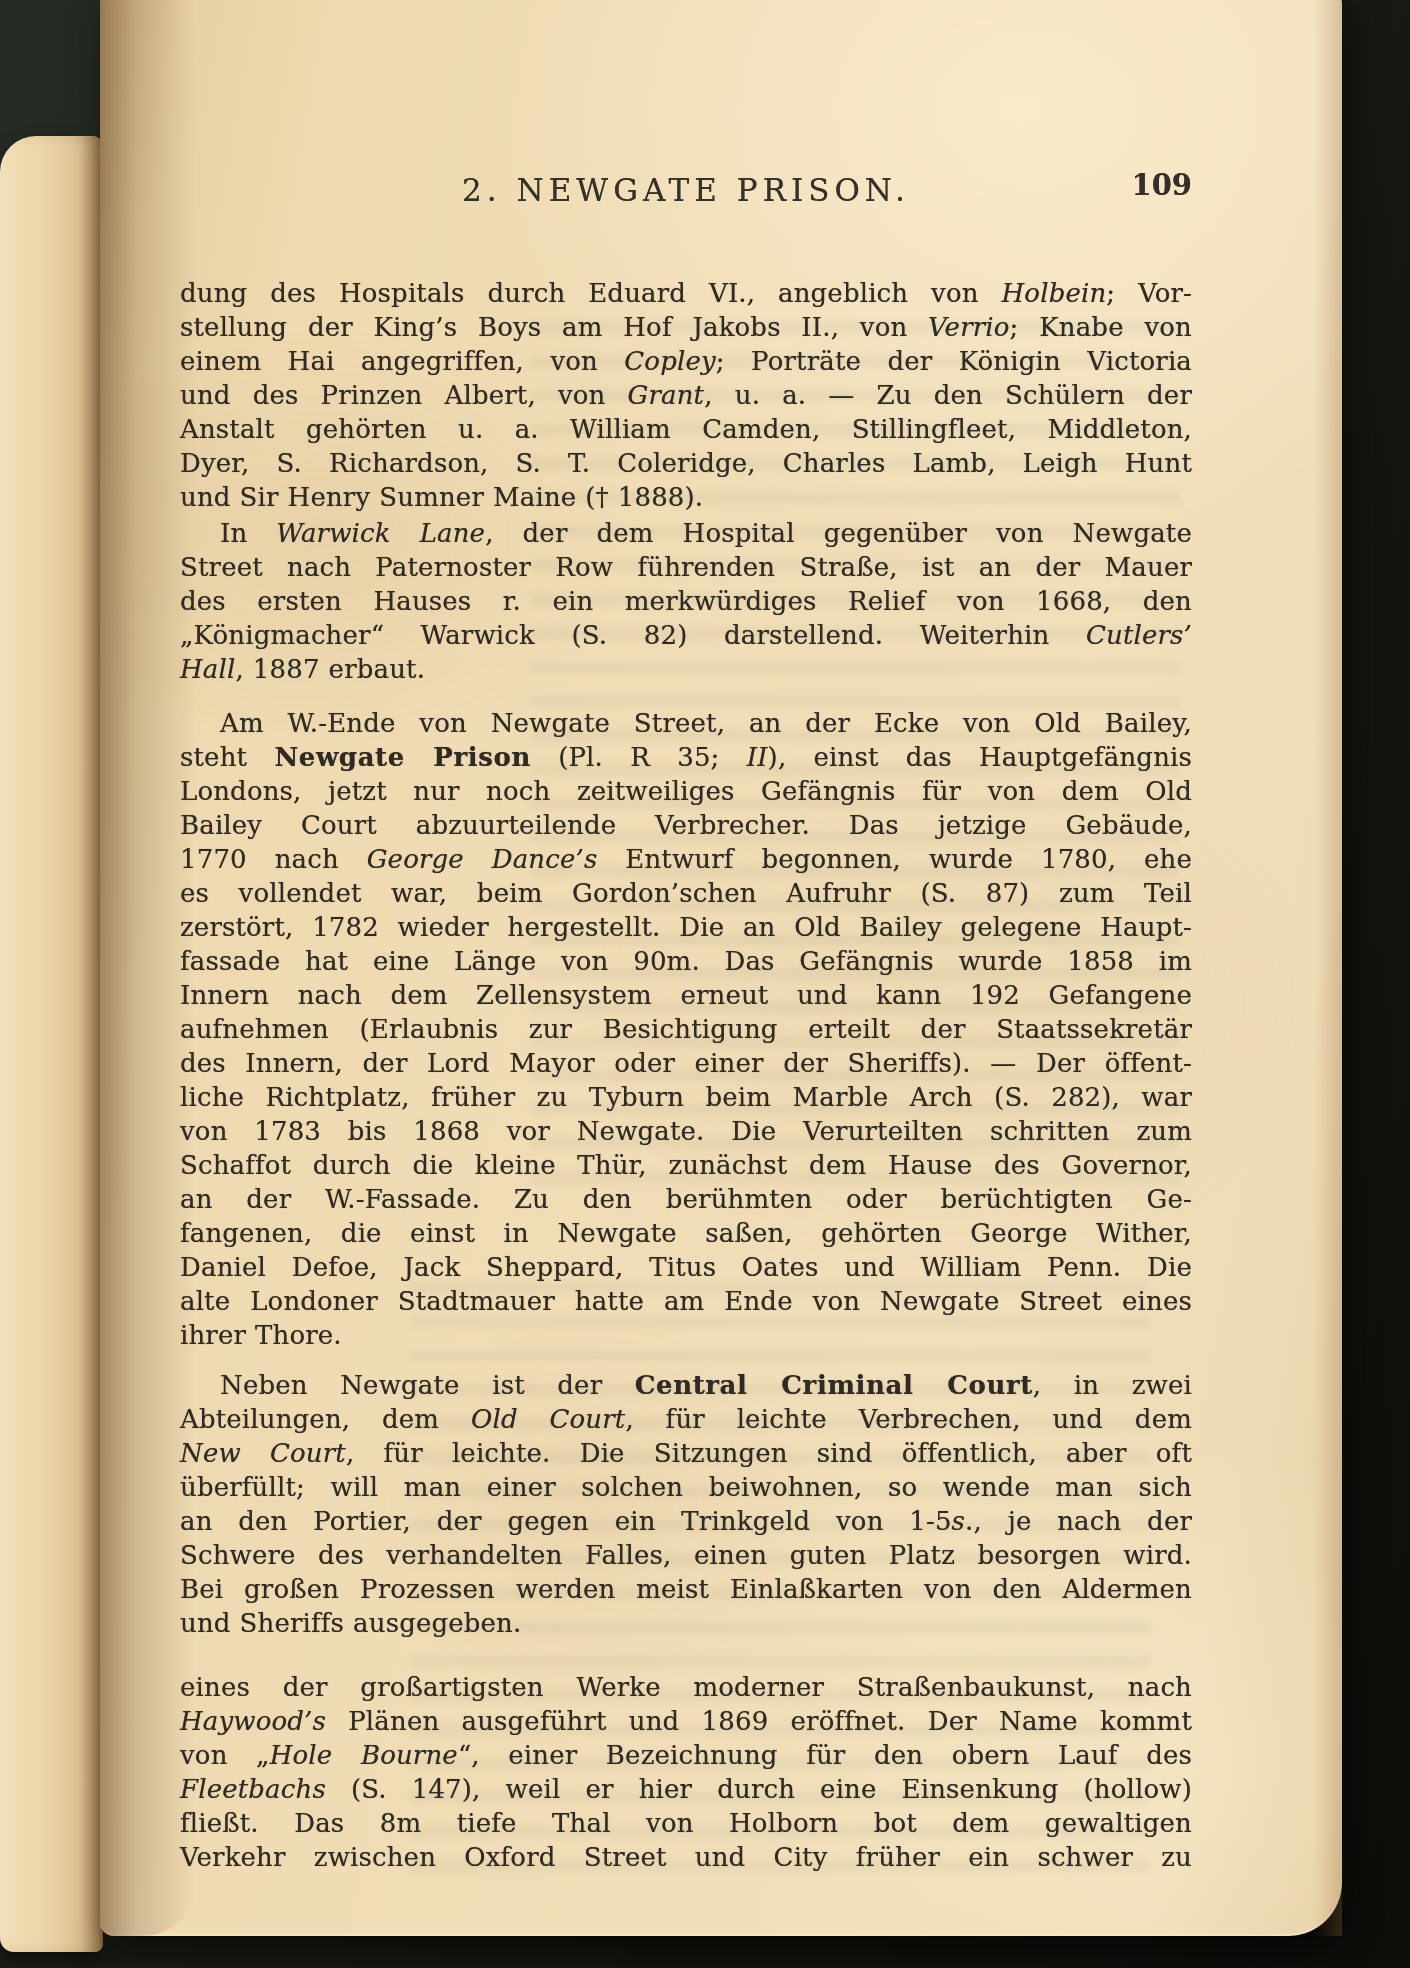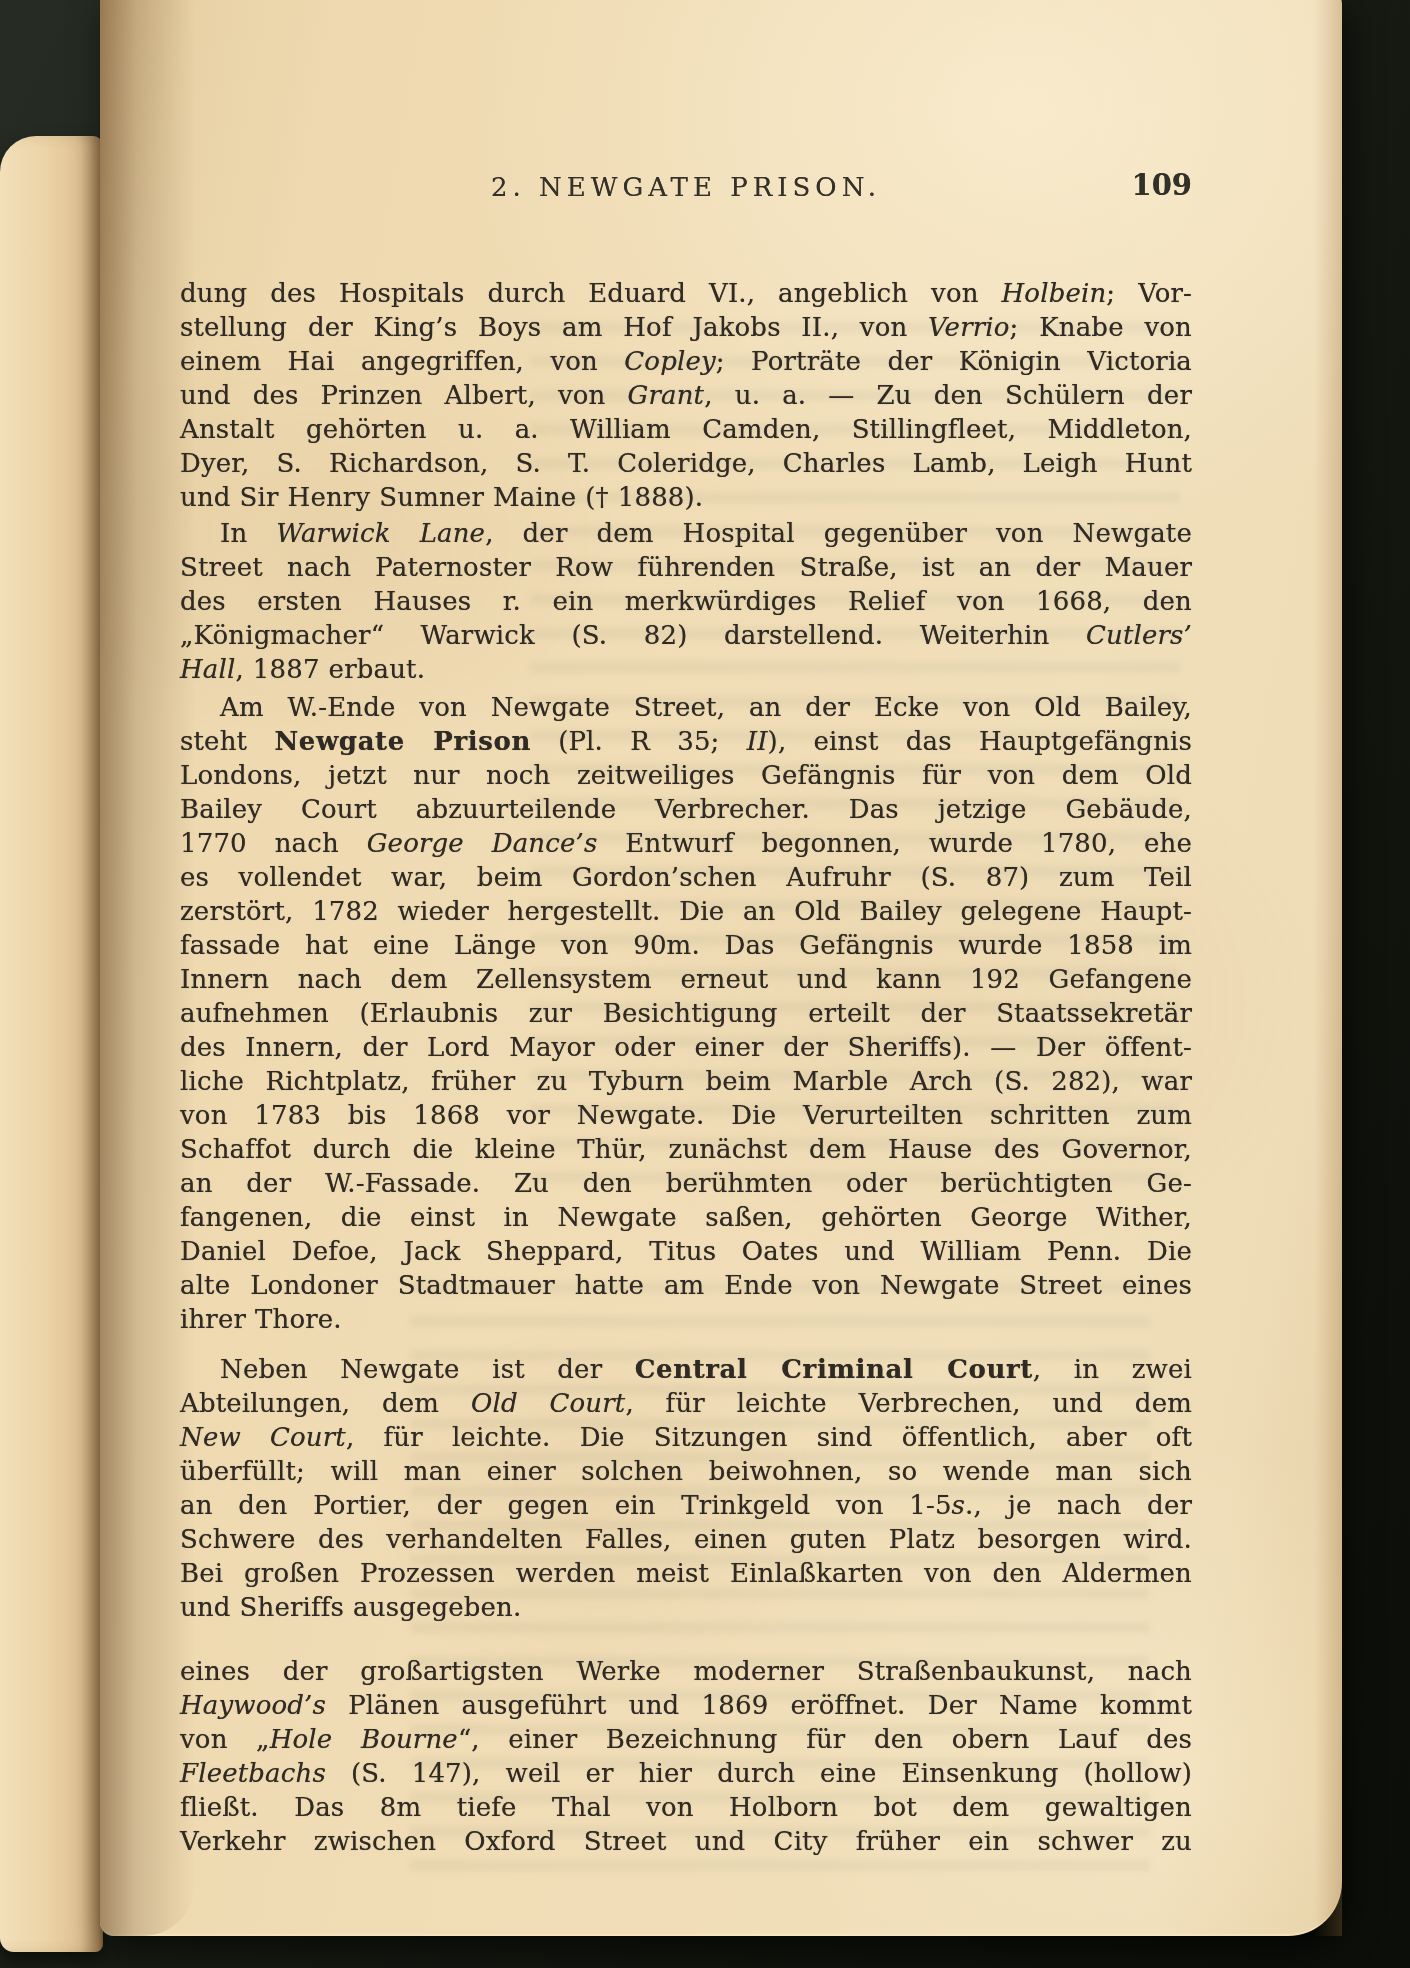--- a/index.html
+++ b/index.html
@@ -45,32 +45,32 @@
     position:absolute; pointer-events:none; filter:blur(3px); opacity:.55;
     background:repeating-linear-gradient(to bottom, rgba(118,130,100,0.15) 0 11px, rgba(118,130,100,0) 11px 34px);
   }
   .ghost-a { left:430px; top:330px;  width:650px; height:880px; }
   .ghost-b { left:310px; top:1290px; width:740px; height:590px; }
 
   .content { position:absolute; left:80px; top:0; width:1012px; color:#2f2a23; }
   .header-row { position:relative; margin-top:180px; height:34px; }
   .header-title {
     position:absolute; left:0; right:0; text-align:center;
-    font-size:26px; letter-spacing:5px; color:#34302a;
+    font-size:31px; letter-spacing:5px; color:#34302a;
     text-shadow:0 0 0.6px rgba(52,48,42,0.7);
   }
   .page-number {
     position:absolute; right:0; top:-4px;
     font-size:29px; font-weight:bold; color:#33302a;
     text-shadow:0 0 0.6px rgba(52,48,42,0.7);
   }
   .text-block { margin-top:70px; }
   .para { margin:0; }
   .para.g2 { margin-top:2px; }
-  .para.g14 { margin-top:4px; }
+  .para.g14 { margin-top:20px; }
   .para.g16 { margin-top:16px; }
   .para.g30 { margin-top:30px; }
   .ln {
     font-size:26px; line-height:34px; height:34px;
     text-align:justify; text-align-last:justify;
     letter-spacing:0.15px; word-spacing:0.6px;
     text-shadow:0 0 0.7px rgba(47,42,35,0.65);
     white-space:normal;
   }
   .ln.last { text-align-last:left; }

